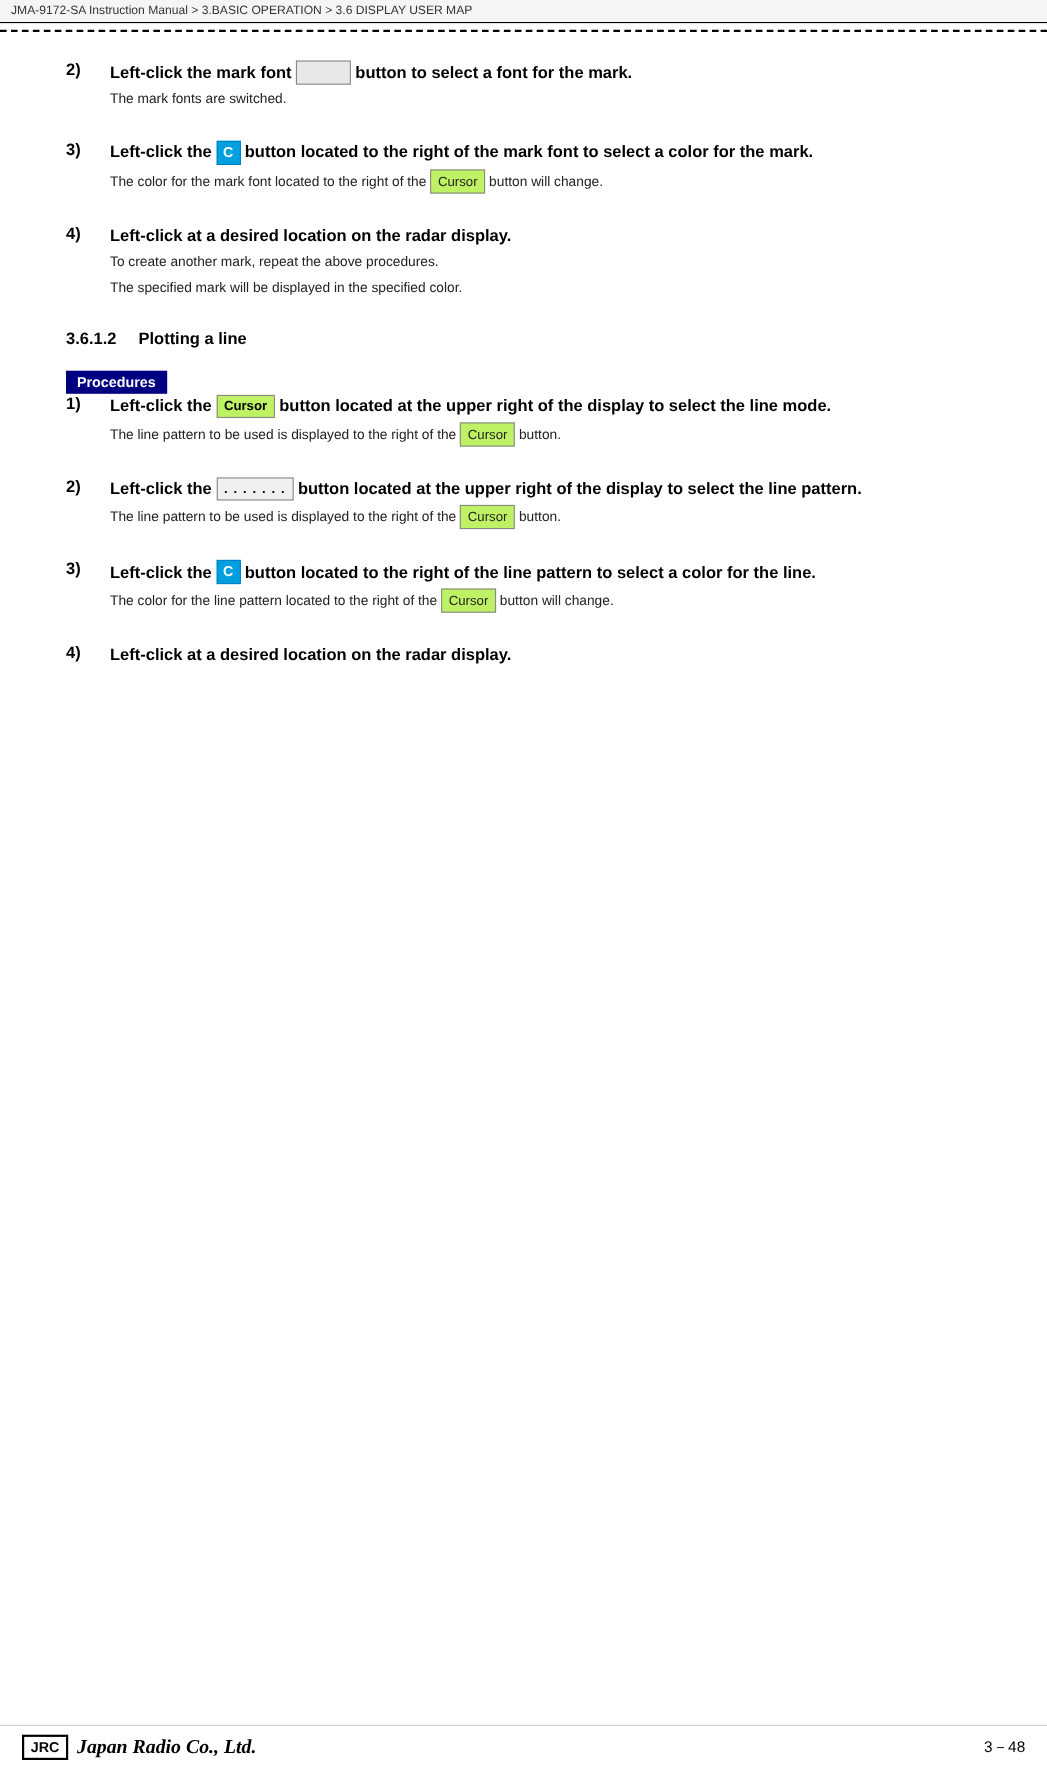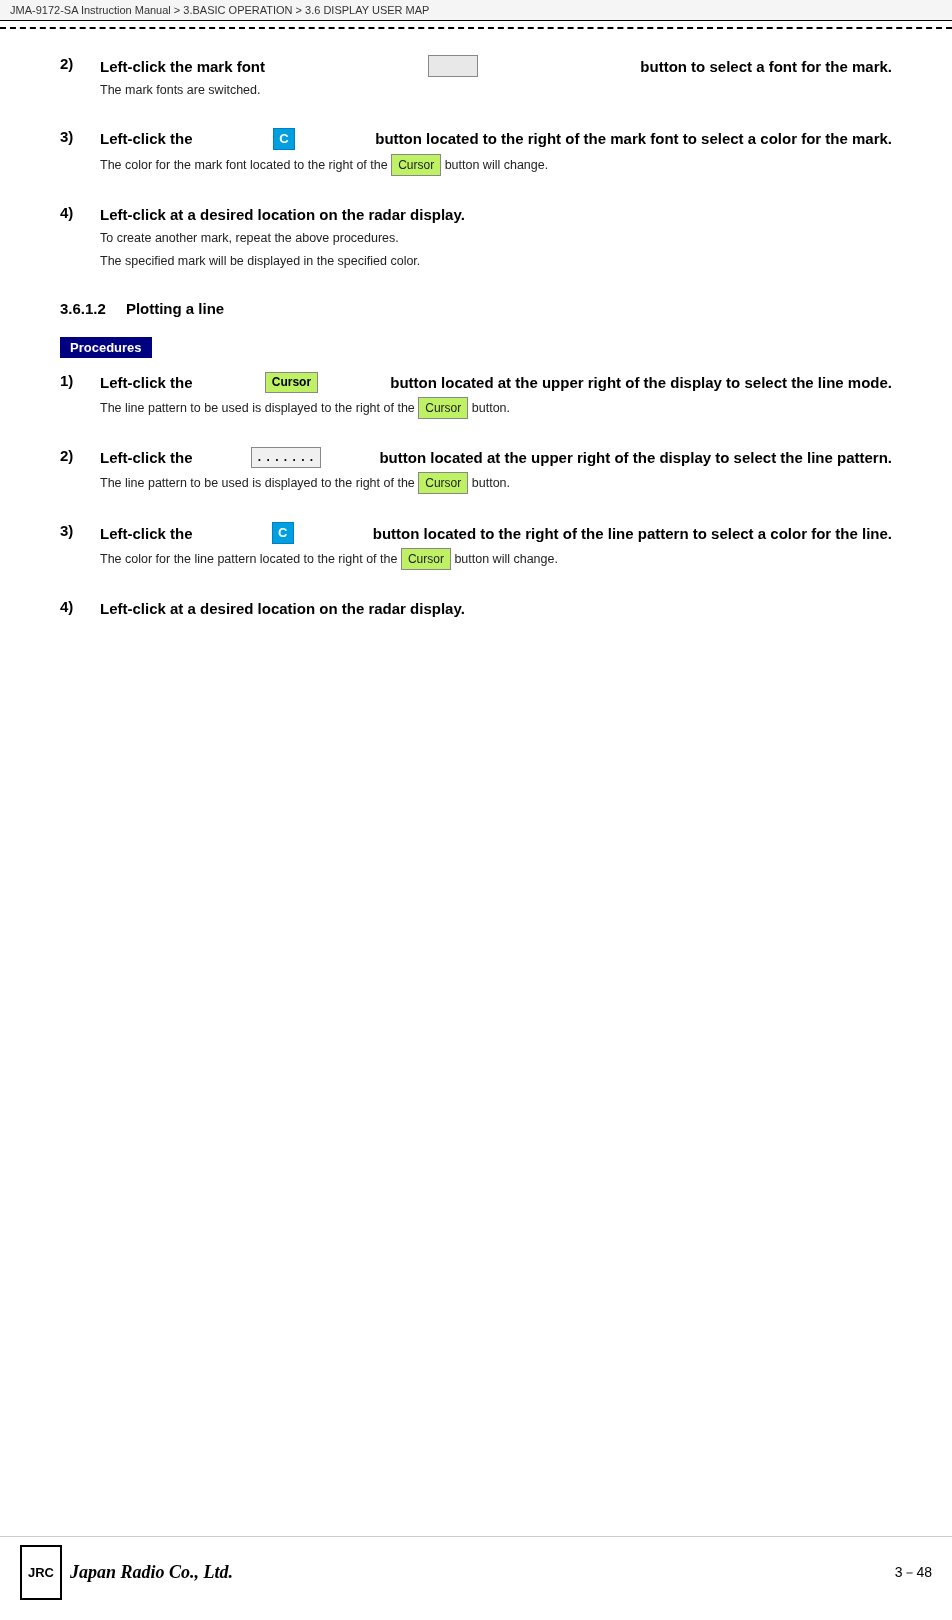--- a/index.html
+++ b/index.html
@@ -41,21 +41,20 @@
       flex: 1;
     }
     .step-title {
       font-weight: bold;
       font-size: 15px;
       line-height: 1.4;
       display: flex;
       align-items: center;
       flex-wrap: wrap;
       gap: 4px;
-      justify-content: space-between;
     }
     .step-desc {
       font-size: 12.5px;
       color: #222;
       margin-top: 8px;
       line-height: 1.5;
     }
     .inline-btn {
       display: inline-block;
       border: 1px solid #888;
@@ -103,21 +102,21 @@
       font-weight: bold;
       font-size: 15px;
     }
     .procedures-badge {
       display: inline-block;
       background: #000080;
       color: #fff;
       font-weight: bold;
       font-size: 13px;
       padding: 3px 10px;
-      margin-bottom: 14px;
+      margin-bottom: 1px;
       margin-top: 4px;
     }
     .section-block {
       margin-bottom: 24px;
     }
     .section-heading-row {
       display: flex;
       gap: 20px;
       margin-bottom: 16px;
     }
@@ -133,21 +132,21 @@
       border-top: 1px solid #ccc;
       padding-top: 8px;
     }
     .footer-logo {
       display: flex;
       align-items: center;
       gap: 8px;
     }
     .jrc-box {
       border: 2px solid #000;
-      padding: 18px 6px;
+      padding: 2px 6px;
       font-weight: bold;
       font-size: 13px;
       color: #000;
     }
     .footer-company {
       font-family: 'Times New Roman', serif;
       font-style: italic;
       font-size: 18px;
       font-weight: bold;
     }

